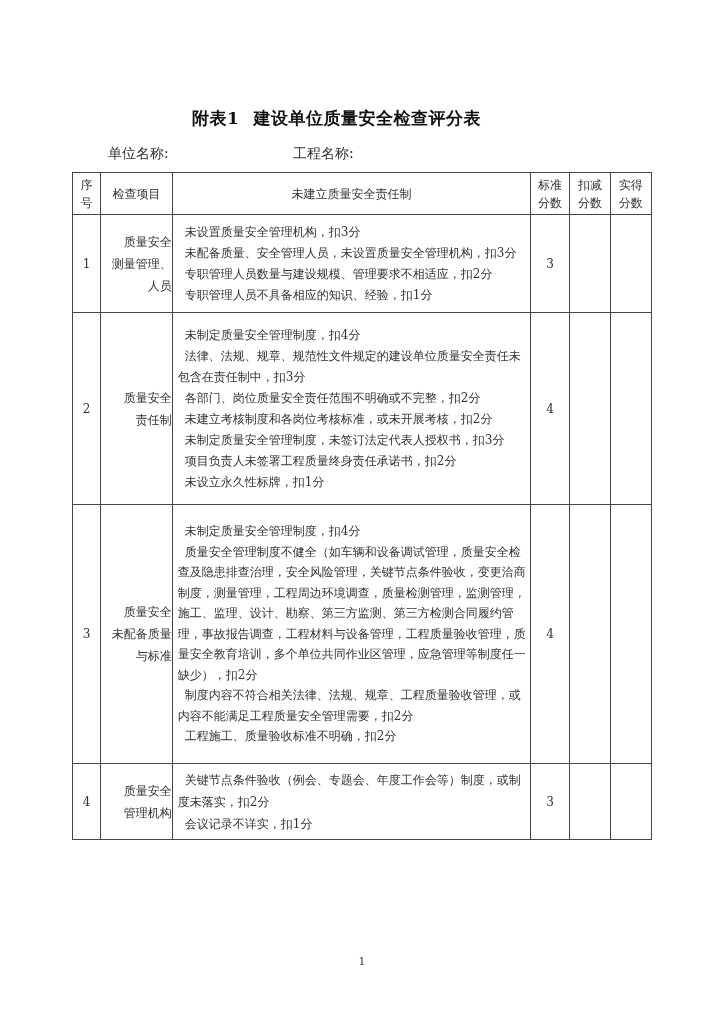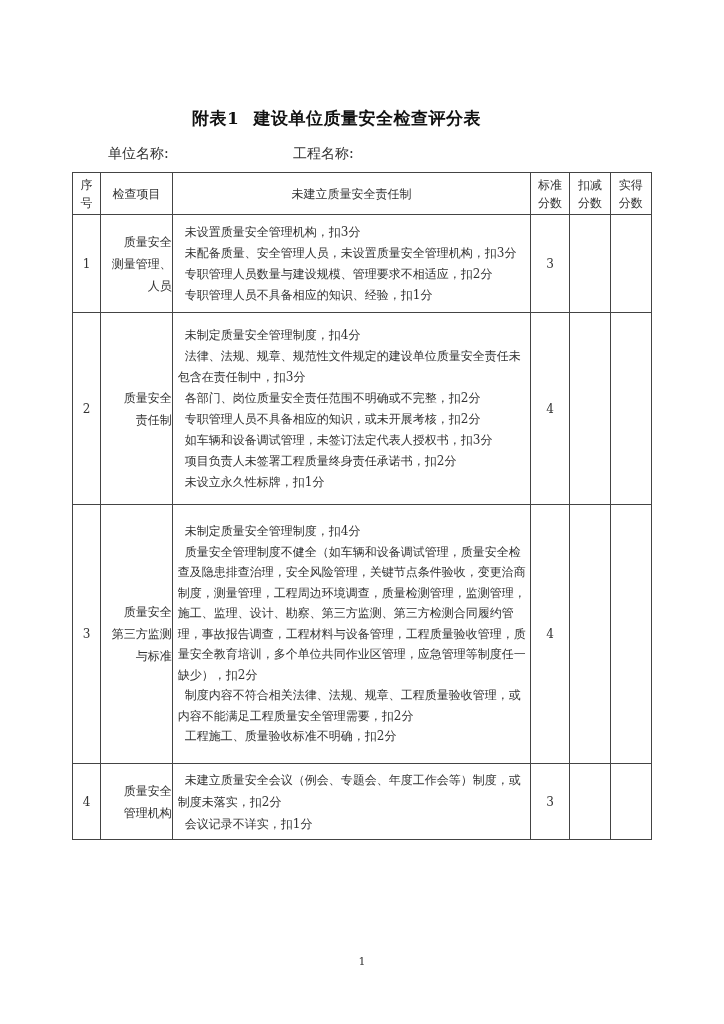--- a/index.html
+++ b/index.html
@@ -111,56 +111,56 @@
   <tr class="r2">
     <td class="c-no">2</td>
     <td class="c-item">
       <span style="display:block">质量安全</span>
       <span style="display:block">责任制</span>
     </td>
     <td class="content-cell">
       <span class="line ind">未制定质量安全管理制度，扣4分</span>
       <span class="line ind">法律、法规、规章、规范性文件规定的建设单位质量安全责任未包含在责任制中，扣3分</span>
       <span class="line ind">各部门、岗位质量安全责任范围不明确或不完整，扣2分</span>
-      <span class="line ind">专职管理人员不具备相应的知识，或未开展考核，扣2分</span>
-      <span class="line ind">如车辆和设备调试管理，未签订法定代表人授权书，扣3分</span>
+      <span class="line ind">未建立考核制度和各岗位考核标准，或未开展考核，扣2分</span>
+      <span class="line ind">未制定质量安全管理制度，未签订法定代表人授权书，扣3分</span>
       <span class="line ind">项目负责人未签署工程质量终身责任承诺书，扣2分</span>
       <span class="line ind">未设立永久性标牌，扣1分</span>
     </td>
     <td class="c-std">4</td>
     <td></td>
     <td></td>
   </tr>
 
   <tr class="r3">
     <td class="c-no">3</td>
     <td class="c-item">
       <span style="display:block">质量安全</span>
-      <span style="display:block">第三方监测</span>
+      <span style="display:block">未配备质量</span>
       <span style="display:block">与标准</span>
     </td>
     <td class="content-cell">
       <span class="line ind">未制定质量安全管理制度，扣4分</span>
       <span class="line ind">质量安全管理制度不健全（如车辆和设备调试管理，质量安全检查及隐患排查治理，安全风险管理，关键节点条件验收，变更洽商制度，测量管理，工程周边环境调查，质量检测管理，监测管理，施工、监理、设计、勘察、第三方监测、第三方检测合同履约管理，事故报告调查，工程材料与设备管理，工程质量验收管理，质量安全教育培训，多个单位共同作业区管理，应急管理等制度任一缺少），扣2分</span>
       <span class="line ind">制度内容不符合相关法律、法规、规章、工程质量验收管理，或内容不能满足工程质量安全管理需要，扣2分</span>
       <span class="line ind">工程施工、质量验收标准不明确，扣2分</span>
     </td>
     <td class="c-std">4</td>
     <td></td>
     <td></td>
   </tr>
 
   <tr class="r4">
     <td class="c-no">4</td>
     <td class="c-item">
       <span style="display:block">质量安全</span>
       <span style="display:block">管理机构</span>
     </td>
     <td class="content-cell">
-      <span class="line ind">未建立质量安全会议（例会、专题会、年度工作会等）制度，或制度未落实，扣2分</span>
+      <span class="line ind">关键节点条件验收（例会、专题会、年度工作会等）制度，或制度未落实，扣2分</span>
       <span class="line ind">会议记录不详实，扣1分</span>
     </td>
     <td class="c-std">3</td>
     <td></td>
     <td></td>
   </tr>
 </tbody>
   </table>
 
 <div class="pagenum">1</div>

